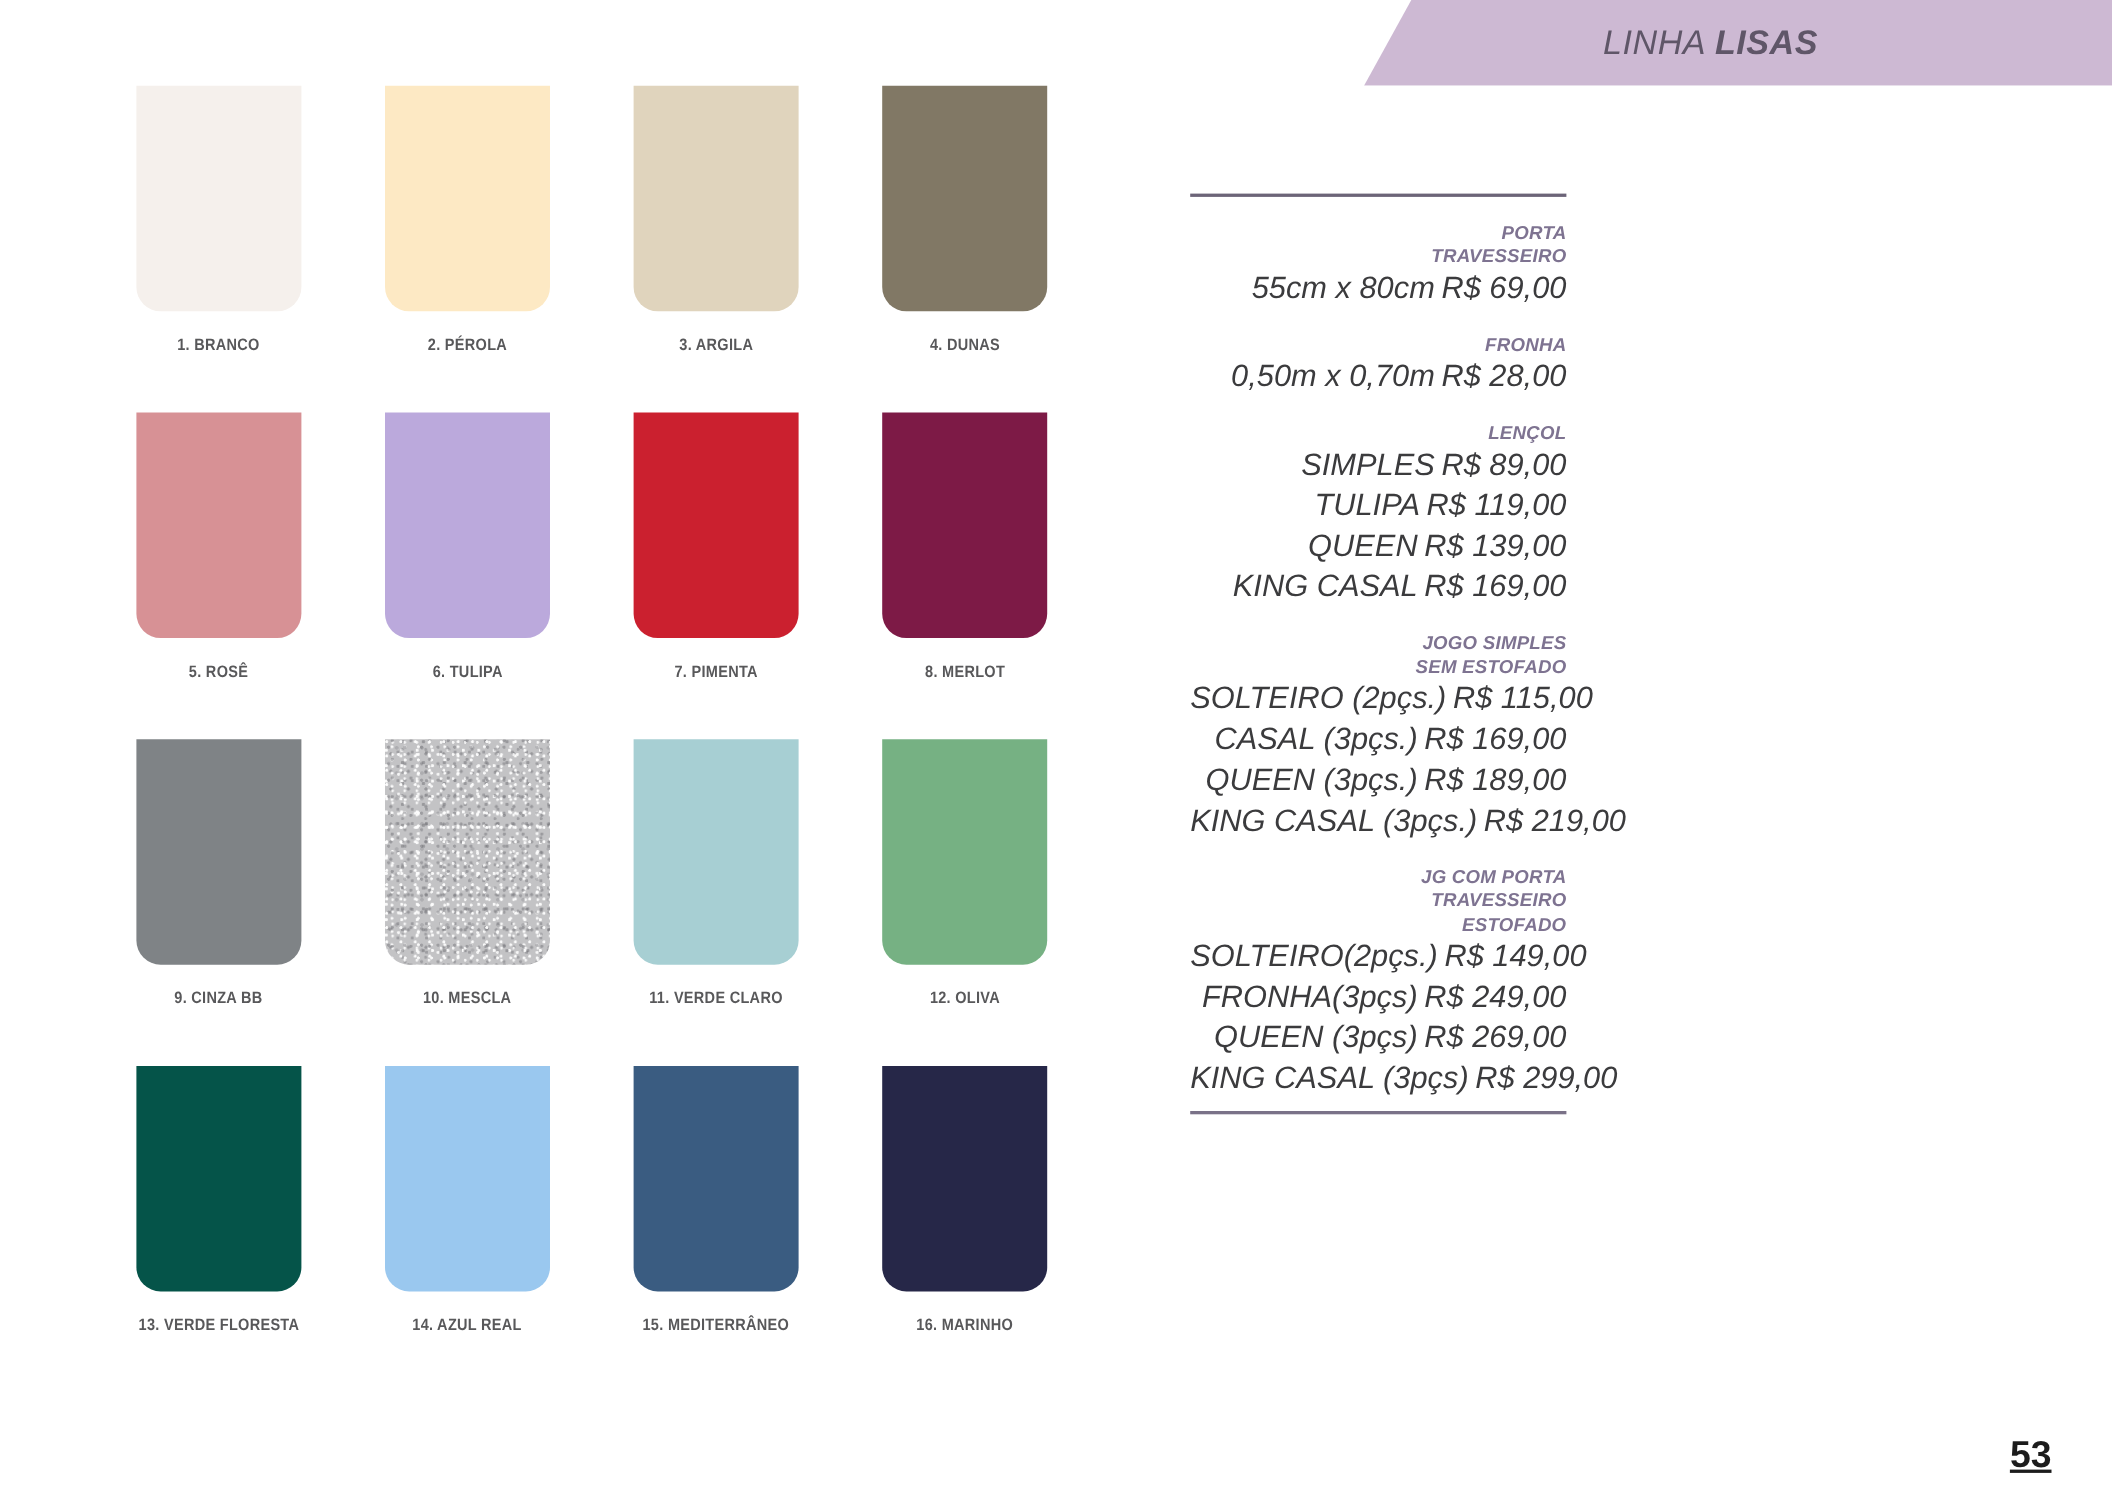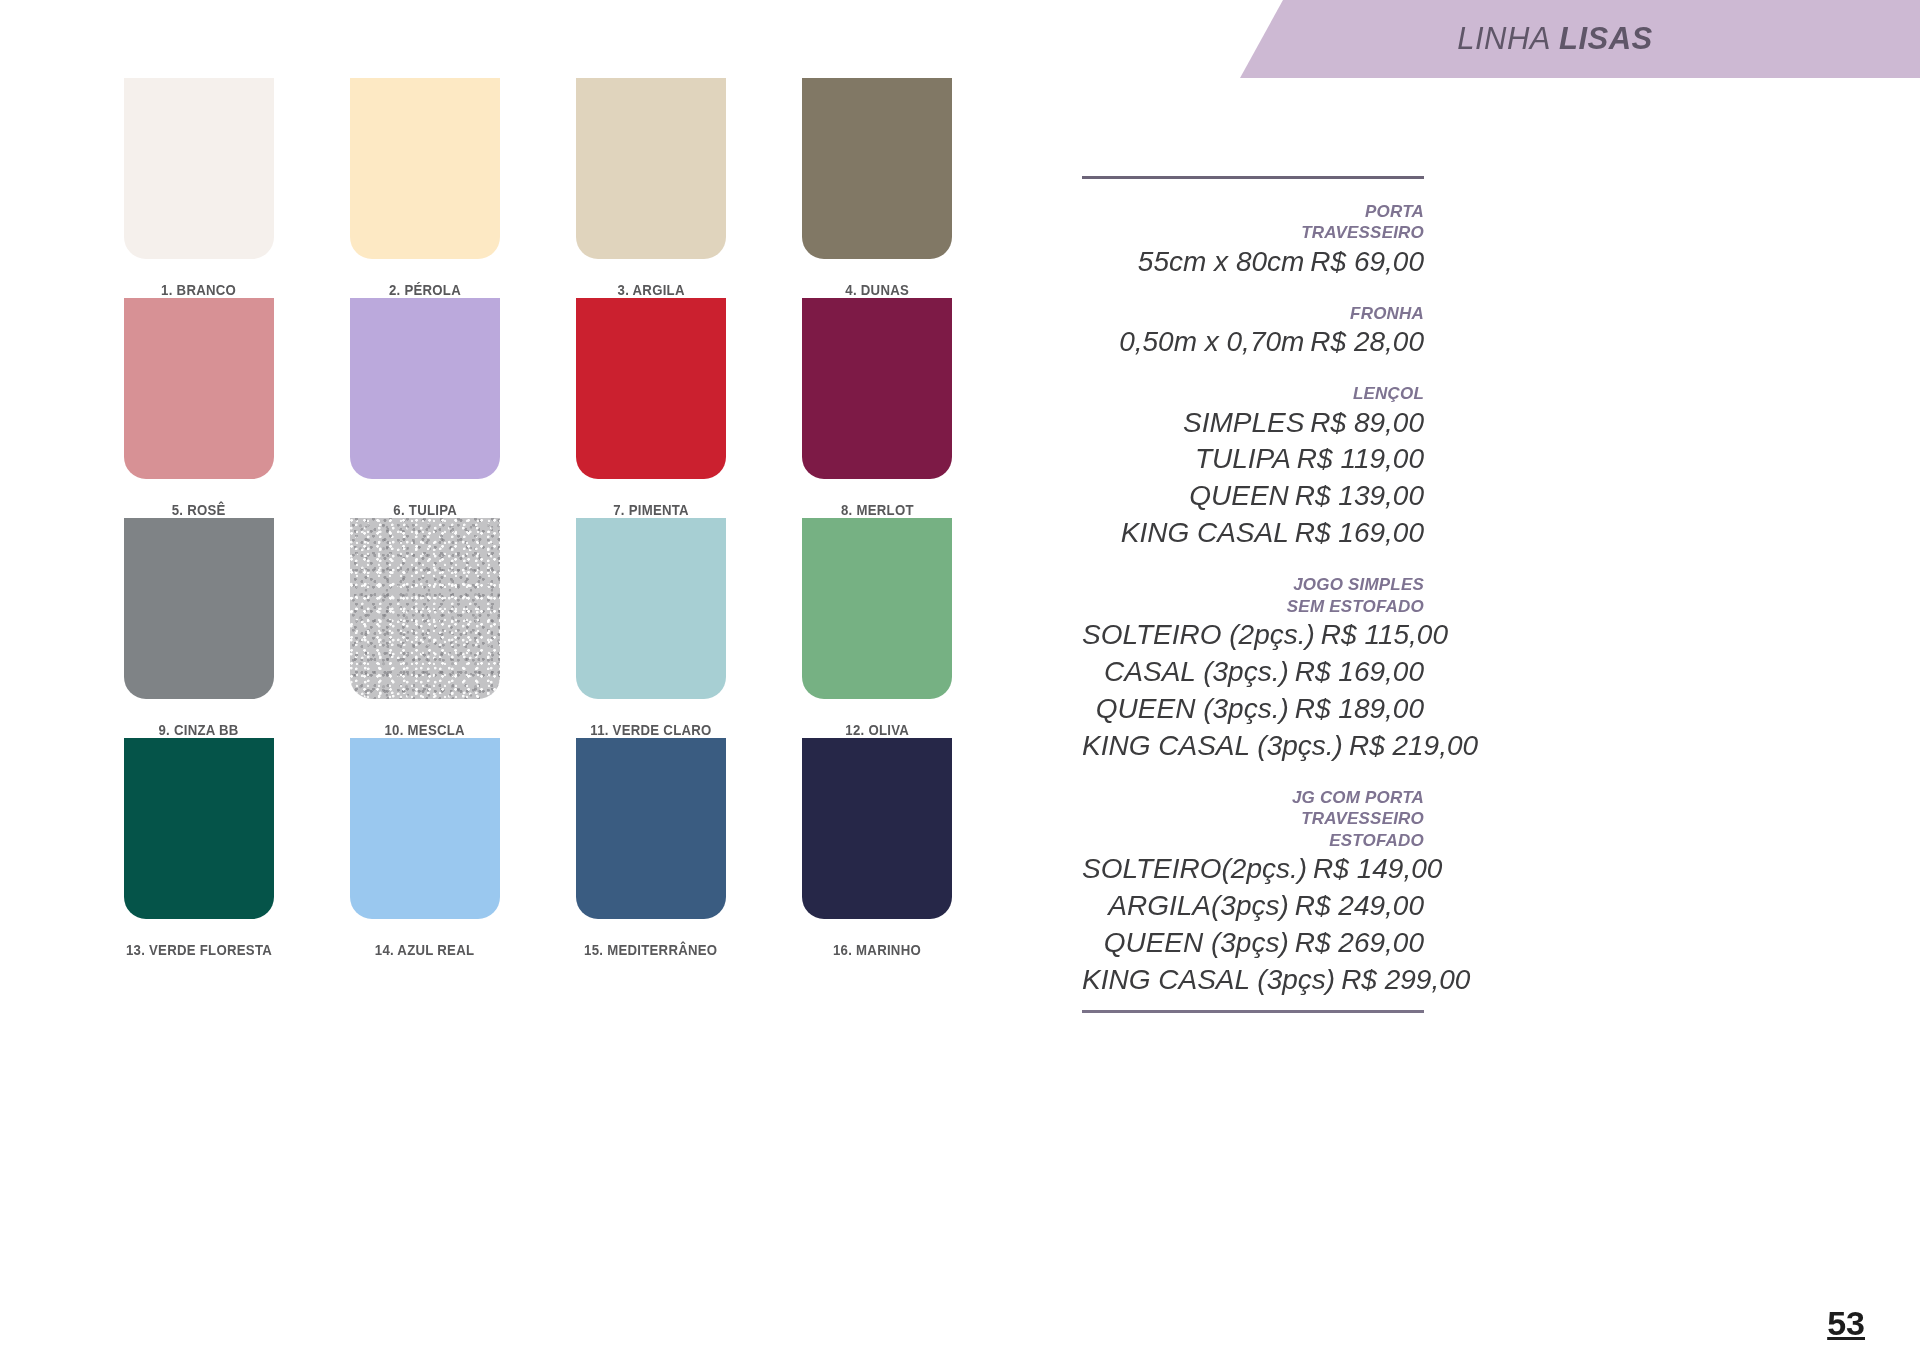--- a/index.html
+++ b/index.html
@@ -39,21 +39,21 @@
     position:absolute;
     left:124px; top:78px;
     width:880px;
     display:grid;
     grid-template-columns:repeat(4, 150px);
     column-gap:76px;
     row-gap:0px;
   }
   .swatch-cell {
     width:150px;
-    height:220px;
+    height:297px;
     display:flex;
     flex-direction:column;
     align-items:center;
   }
   .swatch-chip {
     width:150px;
     height:205px;
     border-radius:0 0 22px 22px;
     position:relative;
     overflow:hidden;
@@ -234,21 +234,21 @@
         <div class="price-row"><span>SOLTEIRO (2pçs.)</span><span class="amt">R$ 115,00</span></div>
         <div class="price-row"><span>CASAL (3pçs.)</span><span class="amt">R$ 169,00</span></div>
         <div class="price-row"><span>QUEEN (3pçs.)</span><span class="amt">R$ 189,00</span></div>
         <div class="price-row"><span>KING CASAL (3pçs.)</span><span class="amt">R$ 219,00</span></div>
       </div>
       <div class="price-group">
         <div class="group-title">JG COM PORTA</div>
         <div class="group-title">TRAVESSEIRO</div>
         <div class="group-title">ESTOFADO</div>
         <div class="price-row"><span>SOLTEIRO(2pçs.)</span><span class="amt">R$ 149,00</span></div>
-        <div class="price-row"><span>ARGILA(3pçs)</span><span class="amt">R$ 249,00</span></div>
+        <div class="price-row"><span>FRONHA(3pçs)</span><span class="amt">R$ 249,00</span></div>
         <div class="price-row"><span>QUEEN (3pçs)</span><span class="amt">R$ 269,00</span></div>
         <div class="price-row"><span>KING CASAL (3pçs)</span><span class="amt">R$ 299,00</span></div>
       </div>
     </div>
   <div class="rule bottom"></div>
 </div>
 
 <div id="page-number">53</div>
 
 </body></html>

